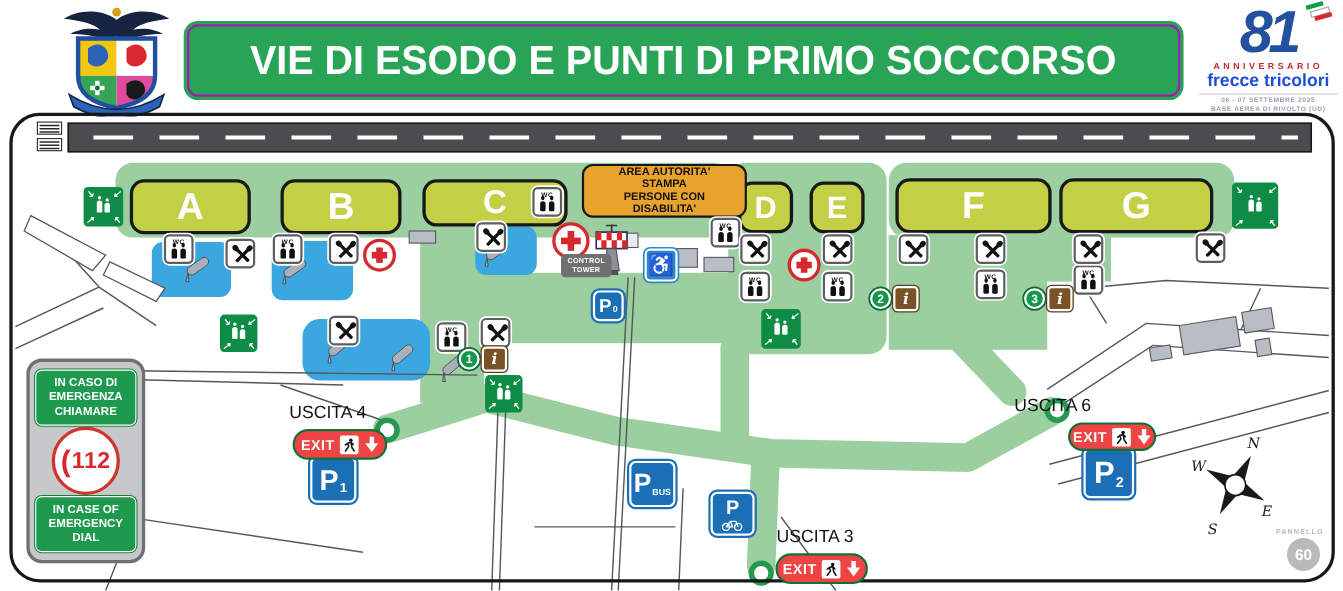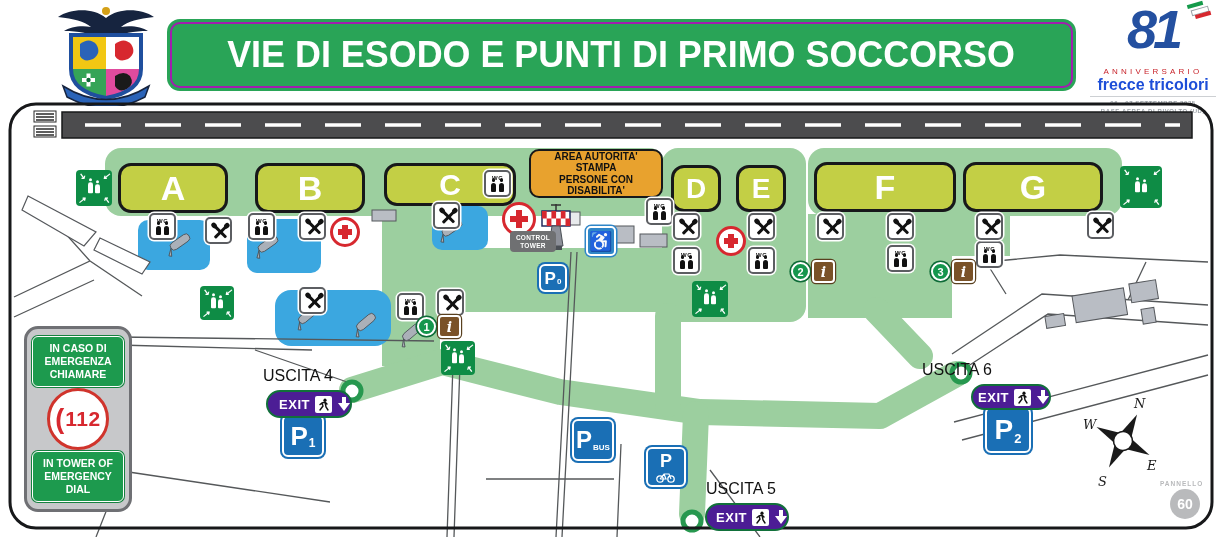--- a/index.html
+++ b/index.html
@@ -14,21 +14,21 @@
   .banner span{color:#fff;font-weight:700;font-size:37px;white-space:nowrap;transform:scaleX(.97)}
   .logo{left:1090px;top:3px;width:126px;height:102px;display:flex;flex-direction:column;
         align-items:center;text-align:center}
   .l65{position:relative;font-weight:700;font-style:italic;font-size:54px;line-height:52px;
        color:#2450a0;letter-spacing:-4px}
   .tric{position:absolute;left:56px;top:0px;width:30px;height:16px}
   .tric i{position:absolute;width:16px;height:3.6px;transform:rotate(-16deg);display:block}
   .tric i.t1{left:4px;top:0;background:#159a4a}
   .tric i.t2{left:8px;top:5px;background:#fff;border:.5px solid #9aa0a6}
   .tric i.t3{left:12px;top:10px;background:#d7282f}
-  .lanv{color:#c8242b;font-size:8px;font-weight:400;letter-spacing:3.2px;margin-top:12px}
+  .lanv{color:#c8242b;font-size:8px;font-weight:700;letter-spacing:3.2px;margin-top:1px}
   .lbrand{color:#1d4ed8;font-size:16px;font-weight:700;line-height:17px}
   .ldates{margin-top:3px;padding-top:2px;border-top:1px solid #cdd0d3;width:100%;
           color:#9aa0a6;font-size:6px;font-weight:700;letter-spacing:.6px;line-height:8px}
 
   
   .zone{background:#c3cf45;border:3px solid #17181a;border-radius:13px;display:flex;
         align-items:center;justify-content:center;color:#fff;font-weight:700;box-sizing:border-box}
   .obox{background:#e8a22e;border:2.5px solid #17181a;border-radius:10px;color:#111;
         font-weight:700;font-size:10px;line-height:11.5px;text-align:center;display:flex;
         flex-direction:column;justify-content:center;box-sizing:border-box}
@@ -72,22 +72,22 @@
   .pbike{flex-direction:column;gap:1px}
 
   .dis{background:#2f86c8;border:2px solid #fff;box-shadow:0 0 0 1.5px #2f86c8;border-radius:5px;
        display:flex;align-items:center;justify-content:center;box-sizing:border-box}
   .dis::before{content:"♿";color:#fff;font-size:19px}
 
   .twlbl{width:46px;background:#6f7072;border-radius:4px;color:#fff;font-weight:700;font-size:6.5px;
          line-height:8px;text-align:center;padding:2.5px 0;letter-spacing:.3px}
 
   .uscita{font-weight:400;font-size:16px;color:#111;white-space:nowrap}
-  .pill{background:#4c1d95;border:2px solid #11703a;border-radius:15px;display:flex;align-items:center;
-        justify-content:flex-end;gap:5px;box-sizing:border-box}
+  .pill{background:#ef4444;border:2px solid #11703a;border-radius:15px;display:flex;align-items:center;
+        justify-content:center;gap:5px;box-sizing:border-box}
   .pw{color:#fff;font-weight:700;font-size:13px;letter-spacing:.5px}
   .runner{width:17px;height:17px;background:#fff;border-radius:2px;display:flex;align-items:center;justify-content:center}
   .dna{position:relative;width:13px;height:15px}
   .dna::before{content:"";position:absolute;left:4.5px;top:0;width:4px;height:7px;background:#fff}
   .dna::after{content:"";position:absolute;left:.5px;top:6px;border-left:6px solid transparent;
               border-right:6px solid transparent;border-top:8px solid #fff}
 
   .ebox{width:108px;height:186px;background:#c7c8ca;border:3px solid #6f7074;border-radius:14px;
         box-sizing:border-box;display:flex;flex-direction:column;align-items:center;
         justify-content:space-between;padding:7px 0}
@@ -270,21 +270,21 @@
   <div class="zone abs" style="left:736px;top:165px;width:50px;height:47px;font-size:28px">
       <span>E</span>
     </div>
   <div class="zone abs" style="left:814px;top:162px;width:142px;height:50px;font-size:34px">
       <span>F</span>
     </div>
   <div class="zone abs" style="left:963px;top:162px;width:140px;height:50px;font-size:34px">
       <span>G</span>
     </div>
 
-  <div class="obox abs" style="left:529px;top:149px;width:134px;height:49px">
+  <div class="obox abs" style="left:529px;top:149px;width:150px;height:49px">
     <span>AREA AUTORITA'</span>
     <span>STAMPA</span>
     <span>PERSONE CON</span>
     <span>DISABILITA'</span>
   </div>
 
   <div class="as abs" style="left:76px;top:170px;width:36px;height:36px">
       <i class="aa tl"></i>
       <i class="aa tr"></i>
       <i class="aa bl"></i>
@@ -509,21 +509,21 @@
     <span class="pw">EXIT</span>
     <span class="runner">
         <svg width="13" height="13" viewBox="0 0 13 13">
           <circle cx="8" cy="2.2" r="1.6" fill="#111"></circle>
           <path d="M3,12 L6,8 L5,5 L8,4 L10,6 M5,5 L3,6.5 M8,4 L9,9 L11,12" stroke="#111" stroke-width="1.4" fill="none" stroke-linecap="round"></path>
         </svg>
       </span>
     <span class="dna"></span>
   </div>
 
-  <div class="uscita abs" style="left:706px;top:480px">USCITA 5</div>
+  <div class="uscita abs" style="left:706px;top:480px">USCITA 3</div>
   <div class="pill abs" style="left:705px;top:503px;width:84px;height:28px">
     <span class="pw">EXIT</span>
     <span class="runner">
         <svg width="13" height="13" viewBox="0 0 13 13">
           <circle cx="8" cy="2.2" r="1.6" fill="#111"></circle>
           <path d="M3,12 L6,8 L5,5 L8,4 L10,6 M5,5 L3,6.5 M8,4 L9,9 L11,12" stroke="#111" stroke-width="1.4" fill="none" stroke-linecap="round"></path>
         </svg>
       </span>
     <span class="dna"></span>
   </div>
@@ -544,21 +544,21 @@
     <div class="egr">
       <span>IN CASO DI</span>
         <span>EMERGENZA</span>
         <span>CHIAMARE</span>
     </div>
     <div class="ecirc">
       <span class="eph"></span>
       <span class="enum">112</span>
     </div>
     <div class="egr">
-      <span>IN TOWER OF</span>
+      <span>IN CASE OF</span>
         <span>EMERGENCY</span>
         <span>DIAL</span>
     </div>
   </div>
 
   <span class="cmp" style="left:1134px;top:396px">N</span>
   <span class="cmp" style="left:1083px;top:417px">W</span>
   <span class="cmp" style="left:1147px;top:458px">E</span>
   <span class="cmp" style="left:1098px;top:474px">S</span>
 

